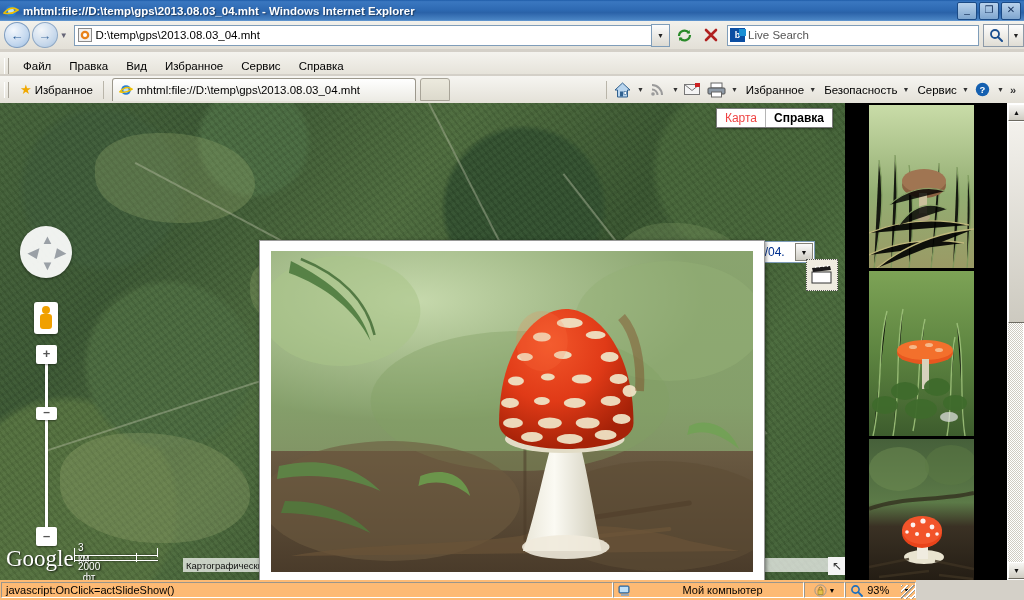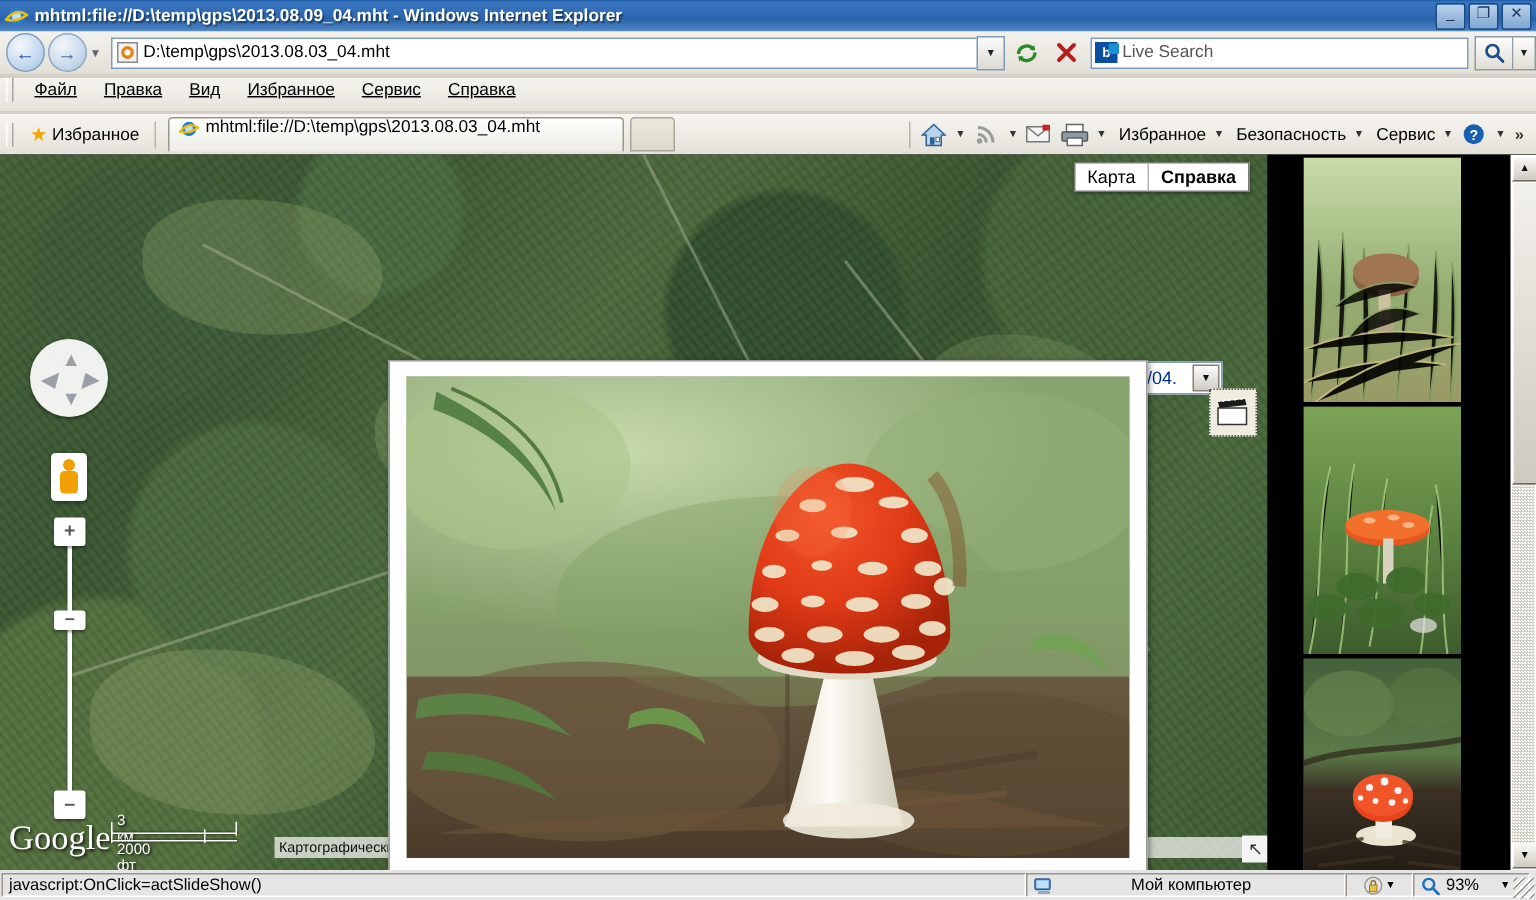--- a/index.html
+++ b/index.html
@@ -88,39 +88,39 @@
   .search-go-dd{
     width:14px;height:21px;border:1px solid #8d9aa8;border-left:none;
     background:linear-gradient(to bottom,#fdfdfd,#e0ddd4);
     display:flex;align-items:center;justify-content:center;font-size:7px;color:#222;
   }
 
   
   .menubar{
     position:absolute;left:0;top:52px;width:1024px;height:22px;
     background:linear-gradient(to bottom,#f4f3ee,#e6e3da);
-    display:flex;align-items:flex-start;text-decoration:underline;
+    display:flex;align-items:flex-end;
   }
   .grip{width:3px;height:16px;border-left:1px solid #fff;border-right:1px solid #aaa69c;margin:0 5px 0 4px;}
   .menu-item{padding:2px 9px;font-size:11.5px;color:#000;white-space:nowrap;}
 
   
   .favbar{
     position:absolute;left:0;top:76px;width:1024px;height:27px;
     background:linear-gradient(to bottom,#f6f5f1,#e4e1d8);
     display:flex;align-items:center;border-bottom:1px solid #a8a498;
   }
   .fav-star{margin:0 3px 0 6px;color:#f0a800;font-size:13px;line-height:13px;}
   .fav-label{font-size:11.5px;color:#000;margin-right:6px;}
   .sep-v{width:1px;height:18px;background:#b9b5a9;margin:0 4px;}
   .tab{
     margin-left:4px;height:22px;width:290px;
     background:linear-gradient(to bottom,#ffffff,#ecebe4);
     border:1px solid #9c988c;border-bottom:none;
-    display:flex;align-items:flex-start;padding:0 6px;
+    display:flex;align-items:center;padding:0 6px;
     border-radius:3px 3px 0 0;
   }
   .tab-ico{width:14px;height:14px;margin-right:4px;position:relative;flex:0 0 auto;}
   .tab-text{font-size:11.5px;color:#000;white-space:nowrap;overflow:hidden;}
   .tab-empty{
     margin-left:4px;height:21px;width:28px;
     background:linear-gradient(to bottom,#eceade,#dcd9cc);
     border:1px solid #a8a498;border-radius:3px 3px 0 0;
   }
   .rtools{position:absolute;right:0;top:0;height:27px;display:flex;align-items:center;padding-right:4px;}
@@ -198,21 +198,21 @@
   }
   .z-plus{top:242px;}
   .z-thumb{top:304px;height:13px;line-height:11px;font-size:12px;}
   .z-minus{top:424px;}
 
   
   .maptype{
     position:absolute;right:12px;top:5px;display:flex;
     border:1px solid #7a7a7a;background:#fff;box-shadow:0 1px 2px rgba(0,0,0,.4);
   }
-  .mt-btn{padding:2px 8px;font-size:12px;color:#000000;white-space:nowrap;}
+  .mt-btn{padding:2px 8px;font-size:12px;color:#ef4444;white-space:nowrap;}
   .mt-btn.active{color:#000;font-weight:bold;border-left:1px solid #b5b5b5;}
 
   
   .datesel{
     position:absolute;left:755px;top:138px;height:20px;width:56px;
     background:#fff;border:1px solid #7f9db9;display:flex;align-items:center;
     font-size:12px;color:#00308f;padding-left:2px;overflow:hidden;
   }
   .datesel-dd{
     position:absolute;right:1px;top:1px;width:16px;height:16px;
@@ -279,22 +279,22 @@
     background-size:2px 2px;
   }
   .vs-thumb{
     position:absolute;left:1px;top:18px;width:15px;height:200px;
     background:linear-gradient(to bottom,#f3f1ec,#cdcac0);
     border:1px solid #fff;border-right-color:#6d6a61;border-bottom-color:#6d6a61;
   }
 
   
   .statusbar{
-    position:absolute;left:0;top:580px;width:1024px;height:20px;
-    background:#e5e5e5;display:flex;align-items:center;
+    position:absolute;left:0;top:580px;width:916px;height:20px;
+    background:#fdba74;display:flex;align-items:center;
   }
   .sb-cell{
     height:16px;border:1px solid;border-color:#9a968c #fff #fff #9a968c;
     display:flex;align-items:center;padding:0 4px;font-size:11px;color:#000;
     box-sizing:border-box;
   }
   .sb-status{margin-left:1px;width:683px;}
   .sb-zone{width:213px;gap:48px;}
   .sb-sec{width:45px;justify-content:center;}
   .sb-zoom{width:78px;}
@@ -310,21 +310,21 @@
 <div class="app">
 
   <div class="titlebar">
     <span class="title-ie-icon">
       <svg width="16" height="16" viewBox="0 0 16 16">
         <ellipse cx="8" cy="8" rx="5.5" ry="5.5" fill="#2a7fd4"></ellipse>
         <ellipse cx="8" cy="8" rx="3" ry="3" fill="#bfe0f7"></ellipse>
         <path d="M1,10 Q8,2 15,7 Q8,12 1,10Z" fill="none" stroke="#f0c000" stroke-width="1.6"></path>
       </svg>
     </span>
-    <span class="title-text">mhtml:file://D:\temp\gps\2013.08.09_04.mht - Windows Internet Explorer</span>
+    <span class="title-text">mhtml:file://D:\temp\gps\2013.08.03_04.mht - Windows Internet Explorer</span>
     <span class="win-btns">
       <span class="win-btn">_</span>
       <span class="win-btn">❐</span>
       <span class="win-btn">✕</span>
     </span>
   </div>
 
   <div class="addrbar">
     <span class="nav-btn nav-back">←</span>
     <span class="nav-btn nav-fwd">→</span>
@@ -497,21 +497,21 @@
         <div class="scale-row">
           <span class="scale-line"></span>
           <span class="scale-cap" style="left:0;"></span>
           <span class="scale-cap" style="left:83px;"></span>
           <span class="scale-txt">3 км</span>
         </div>
         <div class="scale-row scale-row2">
           <span class="scale-line"></span>
           <span class="scale-cap" style="left:0;"></span>
           <span class="scale-cap" style="left:62px;"></span>
-          <span class="scale-txt" style="top:3px;">2000 фт</span>
+          <span class="scale-txt" style="top:3px;text-align:center;">2000 фт</span>
         </div>
       </div>
 
       <div class="attrib">
         <span>Картографические данные © 2013 Google Изображения ©2013 Cnes/Spot Image, DigitalGlobe, Landsat - </span>
           <a href="#">Условия использования</a>
       </div>
       <div class="resize-h">↖</div>
 
       <div class="photo-frame">

